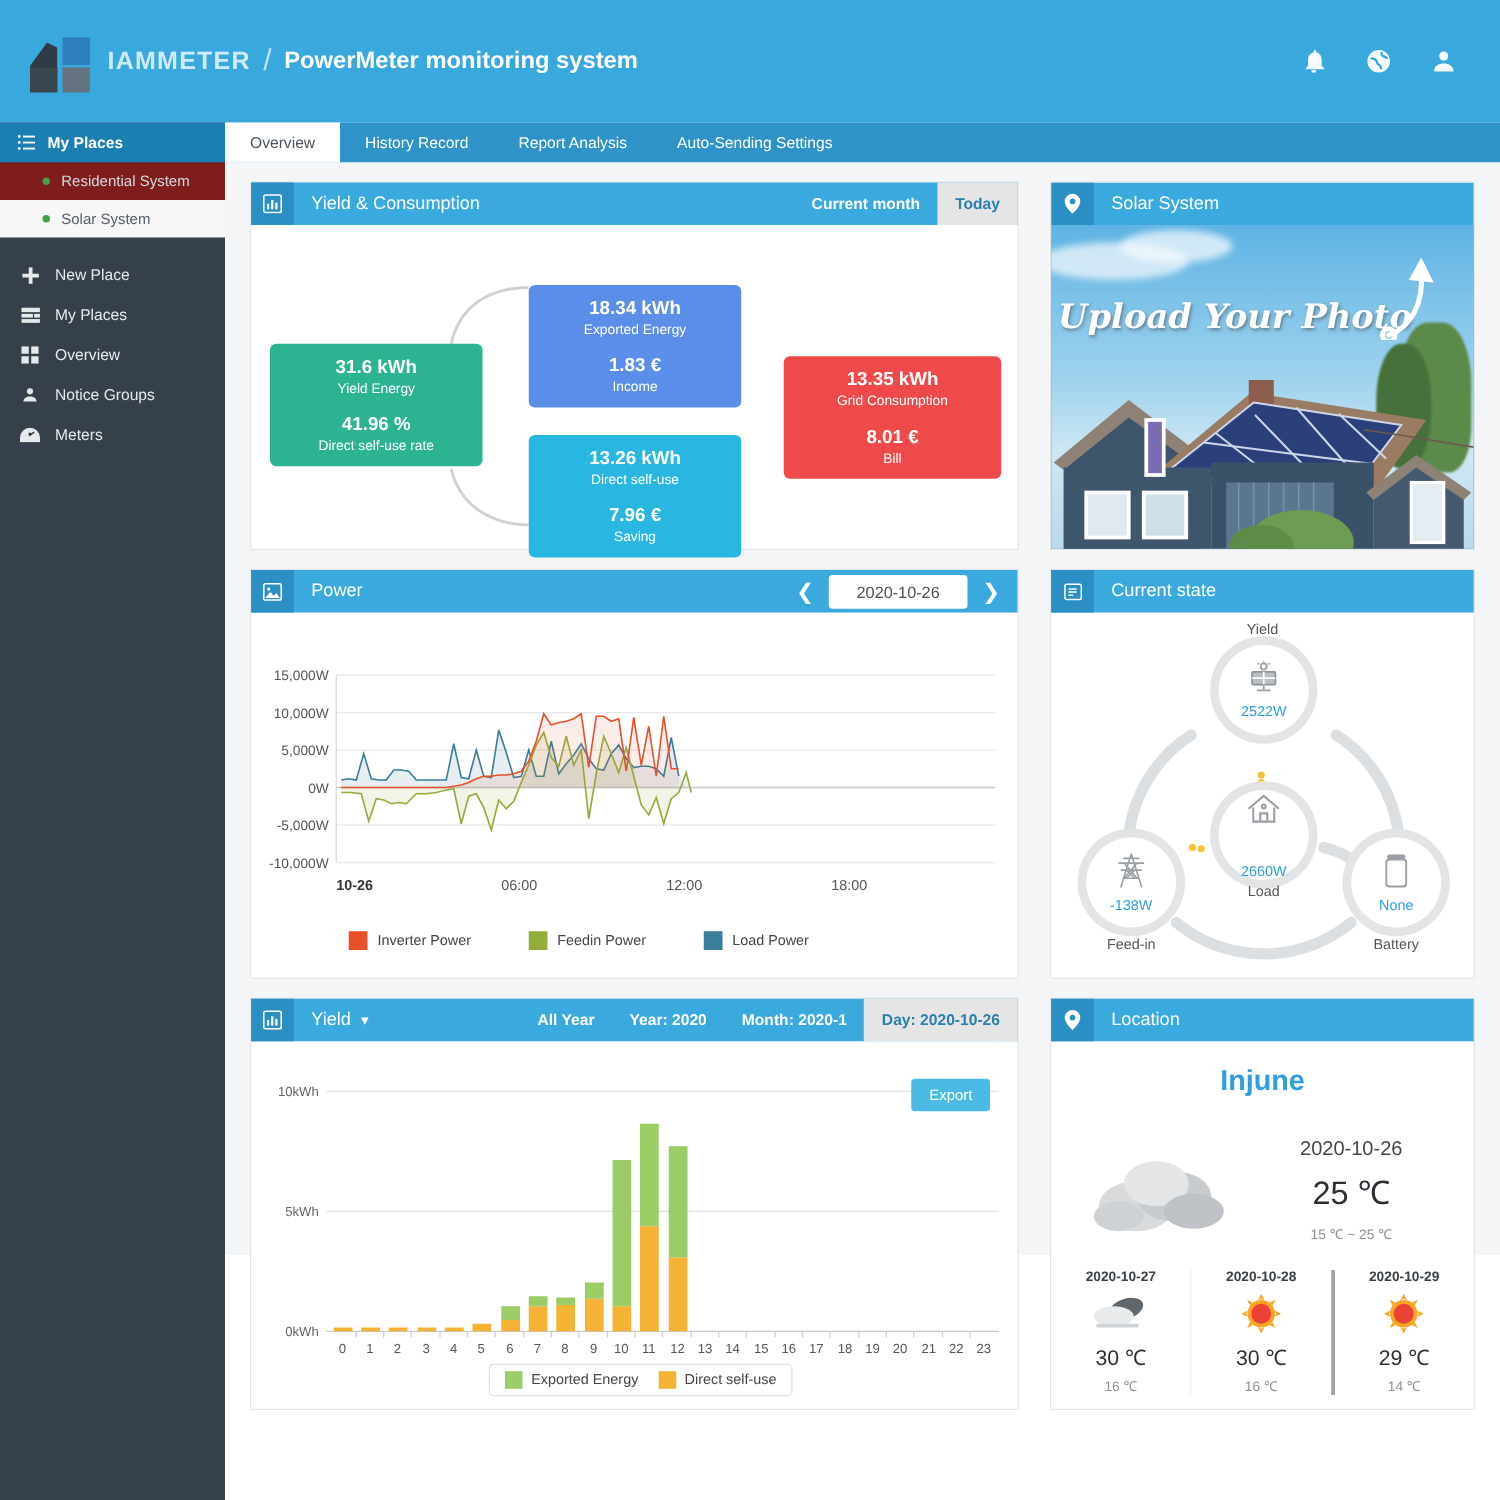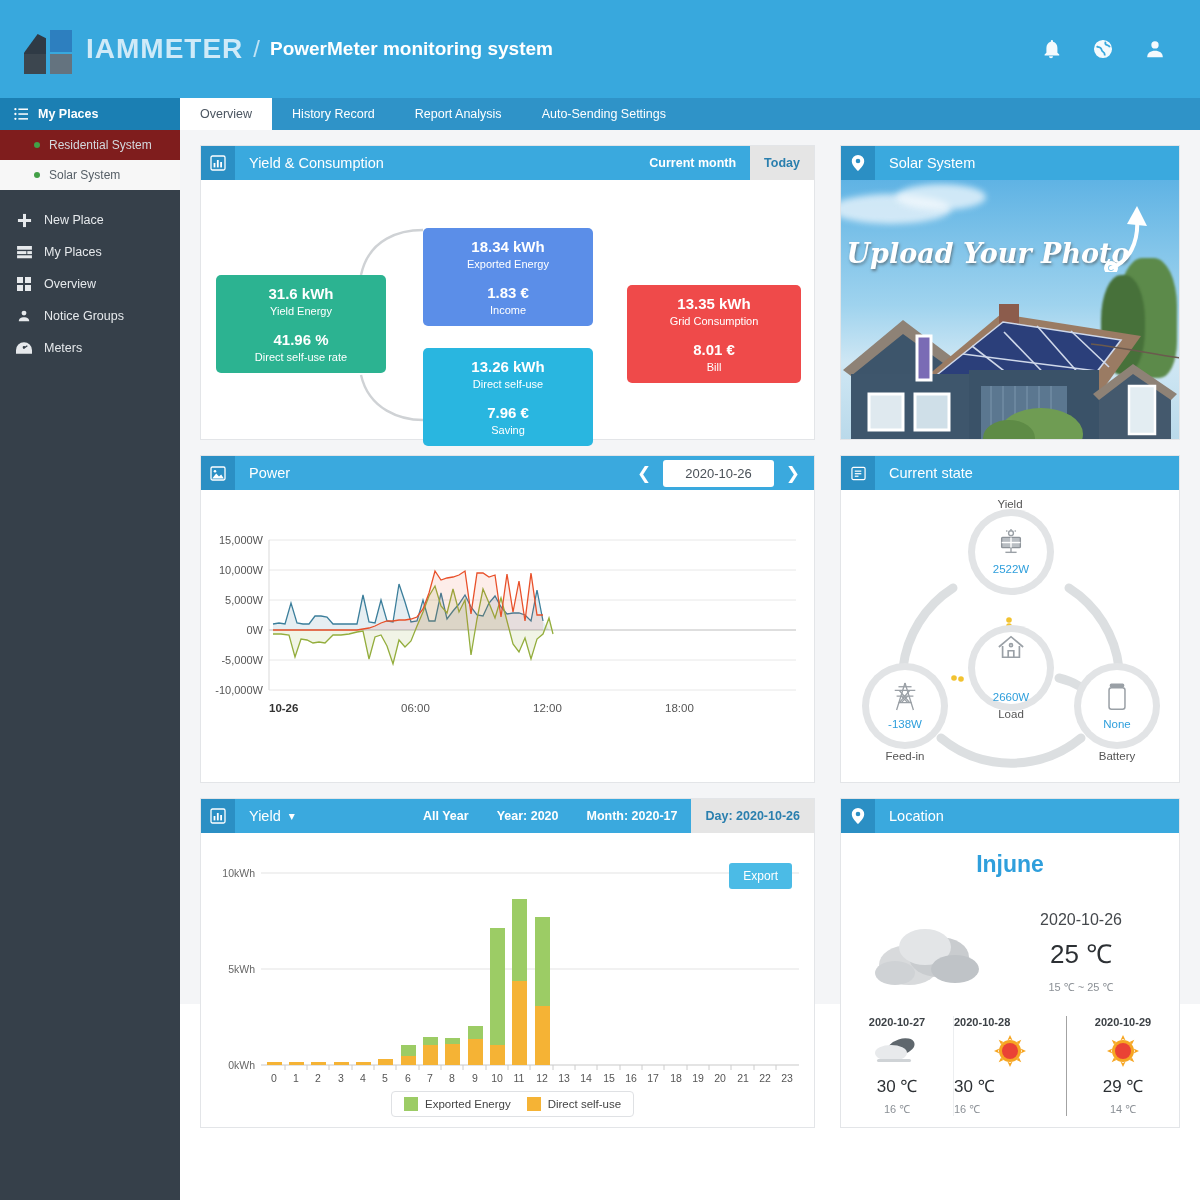--- a/index.html
+++ b/index.html
@@ -12,21 +12,21 @@
   
   .topbar {
     position: absolute; left: 0; top: 0; width: 1200px; height: 98px;
     background: #38a8dd;
     display: flex; align-items: center;
   }
   .logo-wrap { display: flex; align-items: center; margin-left: 24px; }
   .logo-mark { position: relative; width: 54px; height: 50px; margin-right: 8px; }
   .logo-mark .sq { position: absolute; }
   .brand {
-    font-size: 28px; font-weight: bold; color: #cfeaf8; letter-spacing: 1px;
+    font-size: 20px; font-weight: bold; color: #cfeaf8; letter-spacing: 1px;
   }
   .brand-sep { color: #bfe3f5; font-size: 24px; margin: 0 10px; font-weight: 300;}
   .subtitle { font-size: 19px; font-weight: bold; color: #ffffff; }
   .topbar-icons { margin-left: auto; margin-right: 34px; display: flex; gap: 30px; align-items:center;}
   .topbar-icons span { color: #ffffff; opacity: .95; display:flex; }
 
   
   .sidebar {
     position: absolute; left: 0; top: 98px; width: 180px; height: 1102px;
     background: #36404a;
@@ -449,20 +449,34 @@
         <text x="62" y="144" text-anchor="end" font-family="Liberation Sans" font-size="11" fill="#555">0W</text>
         <text x="62" y="174" text-anchor="end" font-family="Liberation Sans" font-size="11" fill="#555">-5,000W</text>
         <text x="62" y="204" text-anchor="end" font-family="Liberation Sans" font-size="11" fill="#555">-10,000W</text>
 
         <text x="68" y="222" font-family="Liberation Sans" font-size="11.5" font-weight="bold" fill="#333">10-26</text>
         <text x="200" y="222" font-family="Liberation Sans" font-size="11.5" fill="#555">06:00</text>
         <text x="332" y="222" font-family="Liberation Sans" font-size="11.5" fill="#555">12:00</text>
         <text x="464" y="222" font-family="Liberation Sans" font-size="11.5" fill="#555">18:00</text>
       </svg>
 
+      <div class="legend-row" style="left:78px; top:255px;">
+        <div class="li">
+          <span class="sw" style="background:#e8502a;"></span>
+          <span>Inverter Power</span>
+        </div>
+        <div class="li">
+          <span class="sw" style="background:#93ad3c;"></span>
+          <span>Feedin Power</span>
+        </div>
+        <div class="li">
+          <span class="sw" style="background:#3b7e9b;"></span>
+          <span>Load Power</span>
+        </div>
+      </div>
     </div>
   </div>
 
   <div class="panel" style="left:660px; top:325px; width:340px; height:328px;">
     <div class="p-head">
       <div class="hico">
         <svg width="15" height="15" viewBox="0 0 16 16" fill="none" stroke="#fff" stroke-width="1.3">
           <rect x="1" y="1.5" width="14" height="13" rx="1.5"></rect>
           <line x1="4" y1="5.5" x2="11" y2="5.5"></line>
             <line x1="4" y1="8.2" x2="11" y2="8.2"></line>
@@ -559,21 +573,21 @@
           <rect x="3.6" y="8" width="1.8" height="4.4" fill="#fff" stroke="none"></rect>
           <rect x="6.9" y="5" width="1.8" height="7.4" fill="#fff" stroke="none"></rect>
           <rect x="10.2" y="7" width="1.8" height="5.4" fill="#fff" stroke="none"></rect>
         </svg>
       </div>
       <div class="p-title">Yield</div>
       <span style="color:#fff;font-size:12px;margin-left:8px;">▾</span>
       <div class="right">
         <div class="hbtn">All Year</div>
         <div class="hbtn">Year: 2020</div>
-        <div class="hbtn">Month: 2020-17</div>
+        <div class="hbtn">Month: 2020-1</div>
         <div class="hbtn on">Day: 2020-10-26</div>
       </div>
     </div>
 
     <div style="position:relative;height:294px;">
       <svg width="613" height="294" viewBox="0 0 613 294">
 
         <g stroke="#e3e3e3" stroke-width="1">
           <line x1="60" y1="40" x2="598" y2="40"></line>
           <line x1="60" y1="136" x2="598" y2="136"></line>
@@ -714,21 +728,21 @@
           <div style="height:46px;display:flex;align-items:center;justify-content:center;">
             <svg width="56" height="34" viewBox="0 0 56 34">
               <ellipse cx="32" cy="13" rx="14" ry="8" fill="#5f676d" transform="rotate(-18 32 13)"></ellipse>
               <ellipse cx="22" cy="19" rx="16" ry="8" fill="#e8eaec"></ellipse>
               <rect x="8" y="25" width="34" height="3" rx="1.5" fill="#cfd3d6"></rect>
             </svg>
           </div>
           <div class="fc-hi">30 ℃</div>
           <div class="fc-lo" style="margin-top:4px;">16 ℃</div>
         </div>
-        <div style="flex:1;border-right:1px solid #a3a3a3;">
+        <div style="flex:1;text-align:center;border-right:3px solid #a3a3a3;">
           <div class="fc-date">2020-10-28</div>
           <div style="height:46px;display:flex;align-items:center;justify-content:center;">
             <svg width="32" height="32" viewBox="0 0 32 32">
               <g fill="#f6a623">
                 <circle cx="16" cy="16" r="11"></circle>
                 <path d="M16 0l2.6 5.4L16 4l-2.6 1.4z"></path>
                   <path d="M16 32l2.6-5.4L16 28l-2.6-1.4z"></path>
                 <path d="M0 16l5.4 2.6L4 16l1.4-2.6z"></path>
                   <path d="M32 16l-5.4 2.6L28 16l-1.4-2.6z"></path>
                 <path d="M4.7 4.7l5.2 2.6-1.9.7-.7 1.9z"></path>

